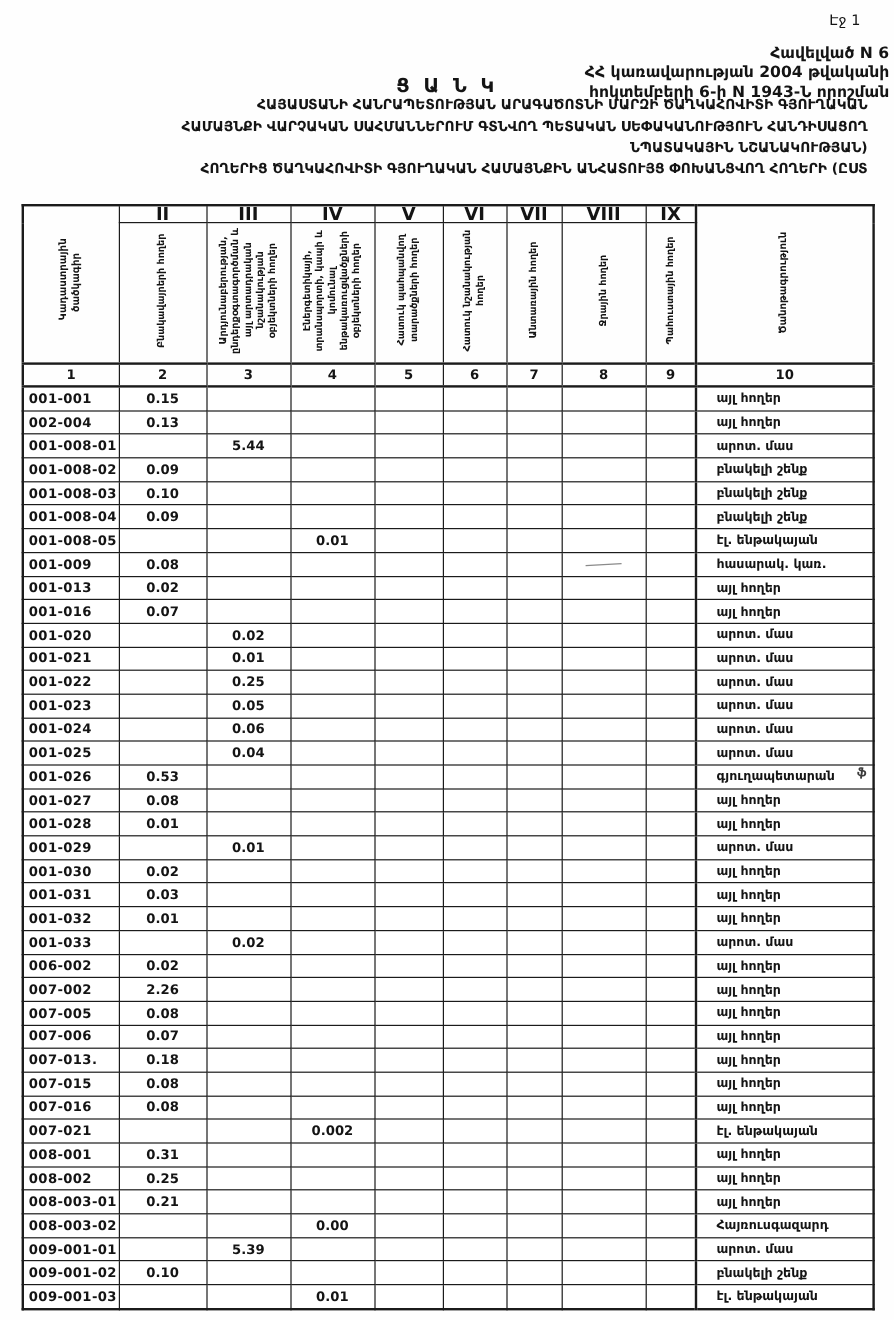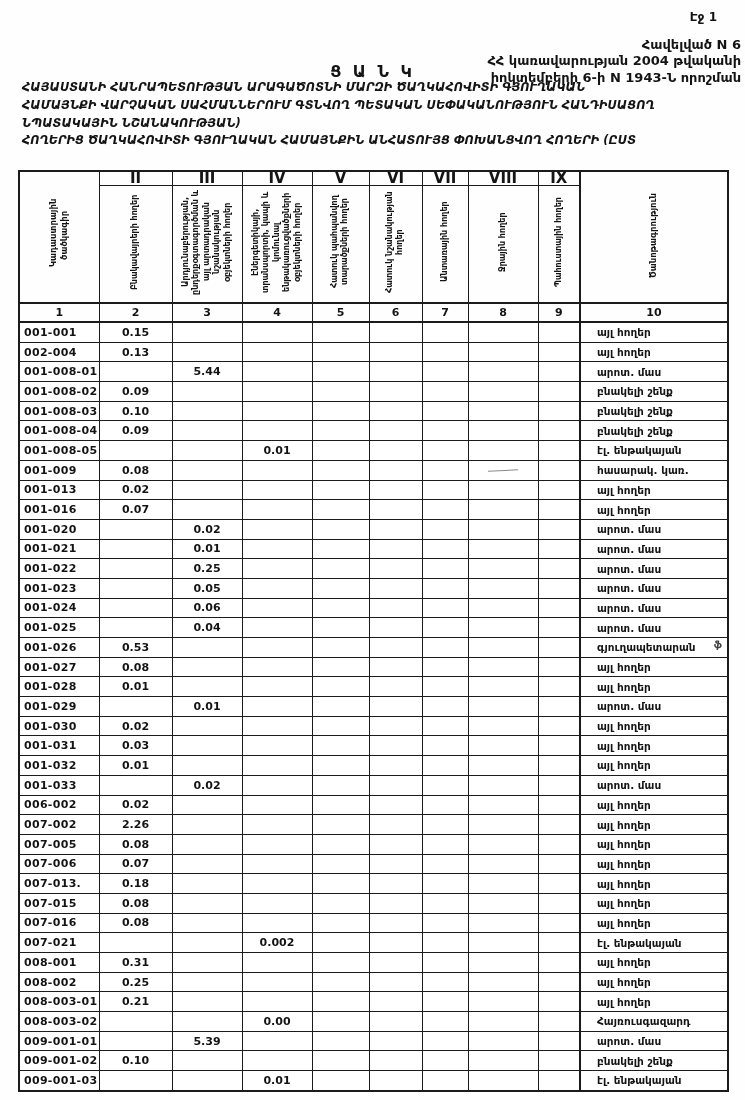--- a/index.html
+++ b/index.html
@@ -1,26 +1,26 @@
 <!DOCTYPE html>
 <html><head>
 <meta charset="utf-8">
 <style>
   html,body{margin:0;padding:0;background:#ffffff;overflow:hidden;}
   body{width:745px;height:1100px;font-family:"DejaVu Sans",sans-serif;color:#141414;
        -webkit-font-smoothing:antialiased;}
   .page{position:relative;width:745px;height:1100px;background:#fefefe;}
 
-  .page-num{position:absolute;top:10px;right:28px;font-size:12px;font-weight:bold;}
+  .page-num{position:absolute;top:10px;right:28px;font-size:12px;font-weight:normal;}
   .annex{position:absolute;top:37px;right:4px;width:330px;text-align:right;
          font-size:13px;font-weight:bold;line-height:1.25;}
   .doc-heading{position:absolute;top:62px;left:0;width:745px;text-align:center;
          font-size:16px;font-weight:bold;letter-spacing:3px;}
-  .doc-title{position:absolute;top:79px;left:22px;width:701px;text-align:left;
-         font-size:11.5px;font-weight:bold;line-height:1.55;font-style:italic;}
+  .doc-title{position:absolute;top:79px;left:22px;width:701px;text-align:right;
+         font-size:11.5px;font-weight:bold;line-height:1.55;}
 
   table.land{position:absolute;top:170px;left:18px;border-collapse:collapse;
          table-layout:fixed;border:2px solid #1b1b1b;}
   table.land td,table.land th{border:1px solid #1b1b1b;padding:0;overflow:hidden;
          font-weight:bold;color:#141414;}
 
   tr.roman-row td{height:13px;font-size:15px;text-align:center;vertical-align:middle;line-height:13px;}
   td.vert-cell,th.vert-cell{height:116px;text-align:center;vertical-align:middle;}
   th.span-cell{text-align:center;vertical-align:middle;}
   .vtext{display:inline-block;writing-mode:vertical-rl;transform:rotate(180deg);

